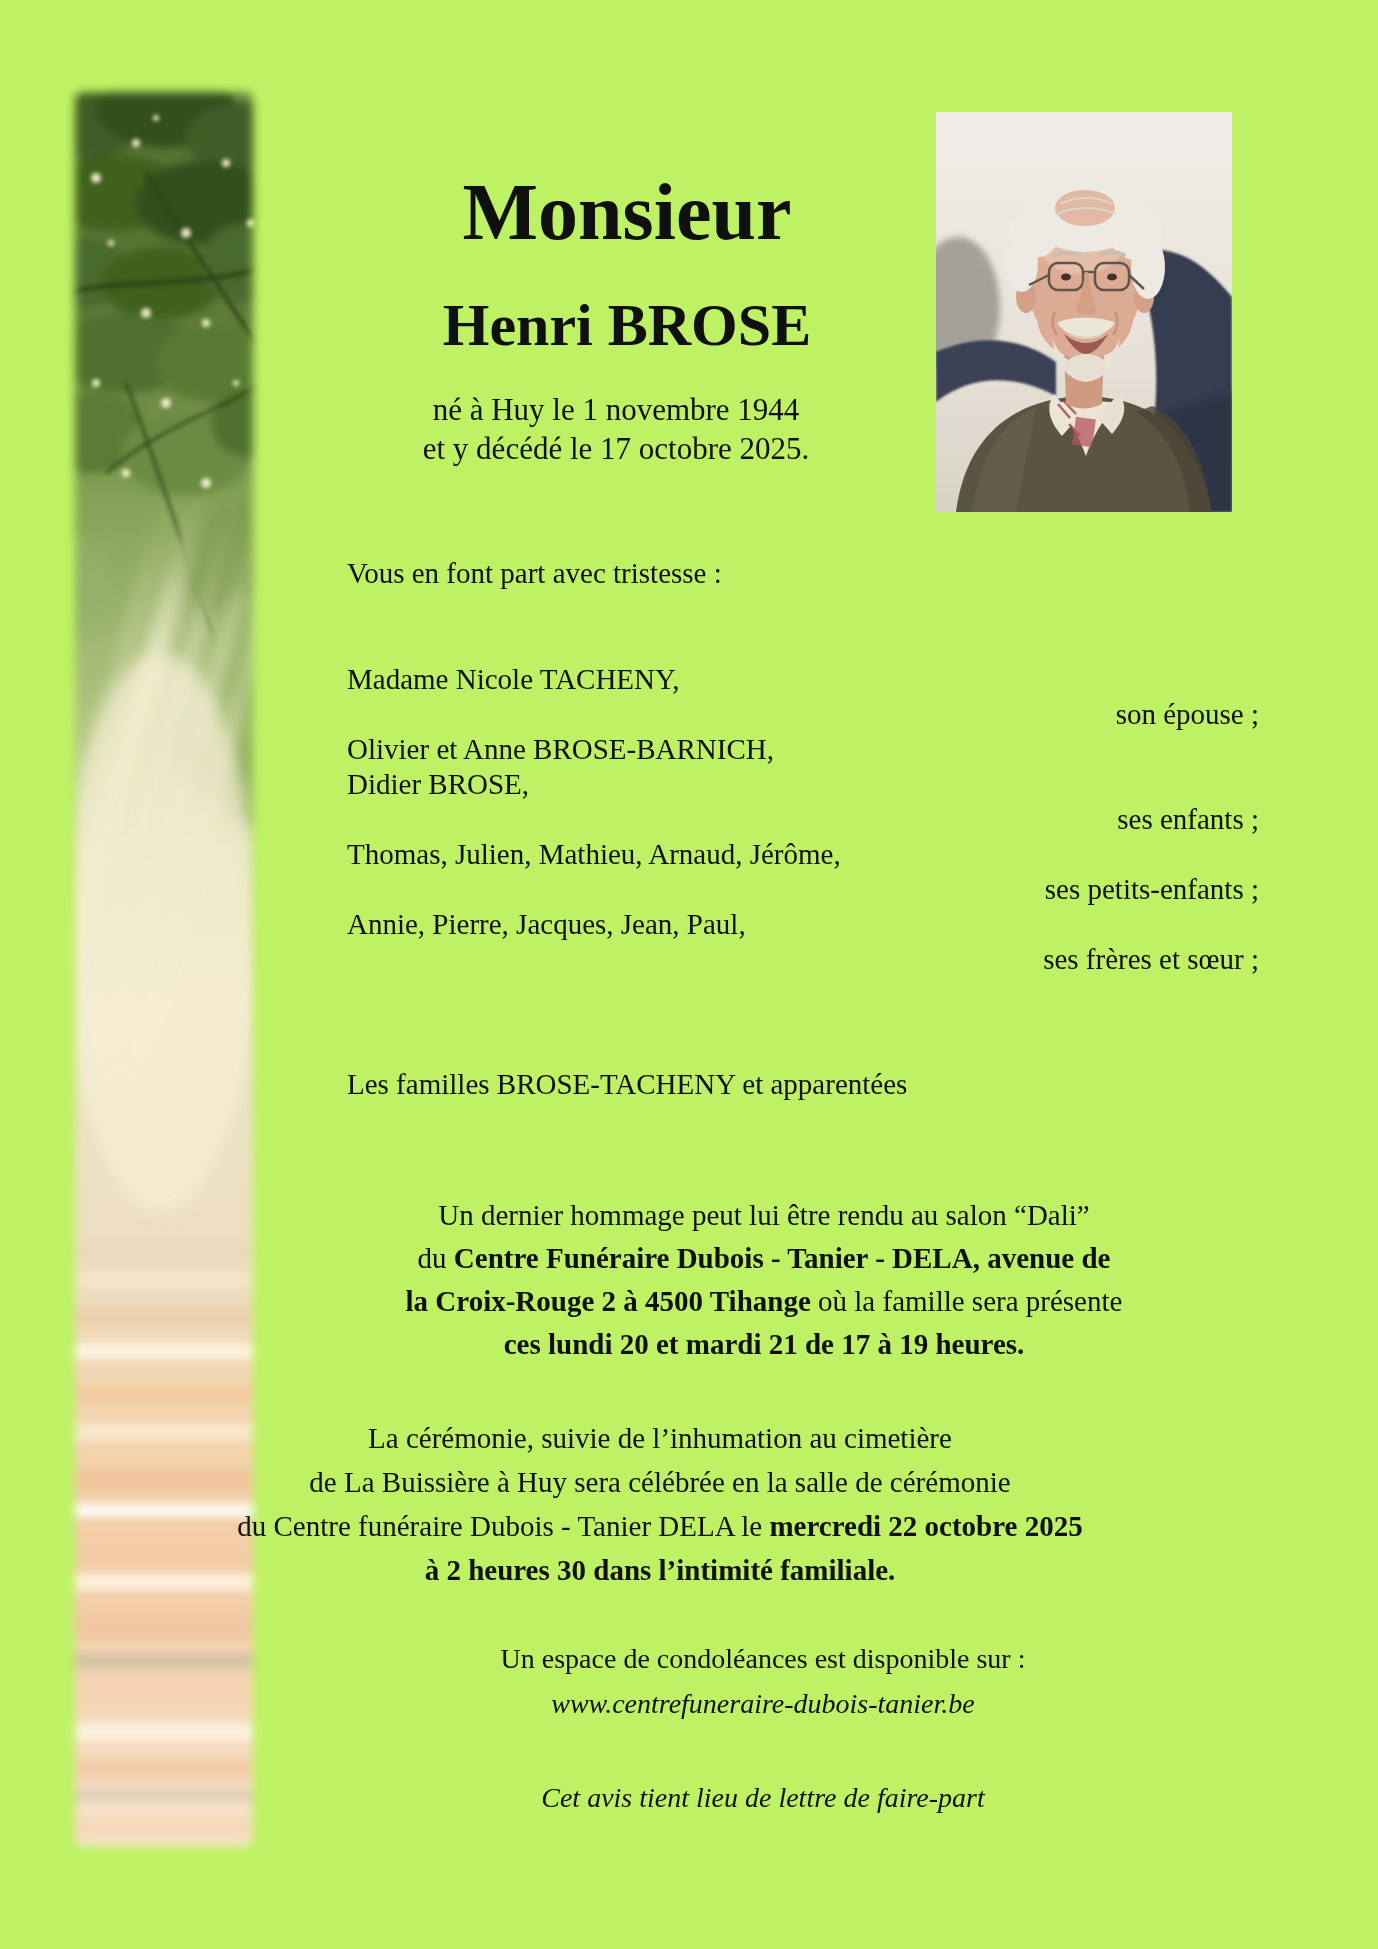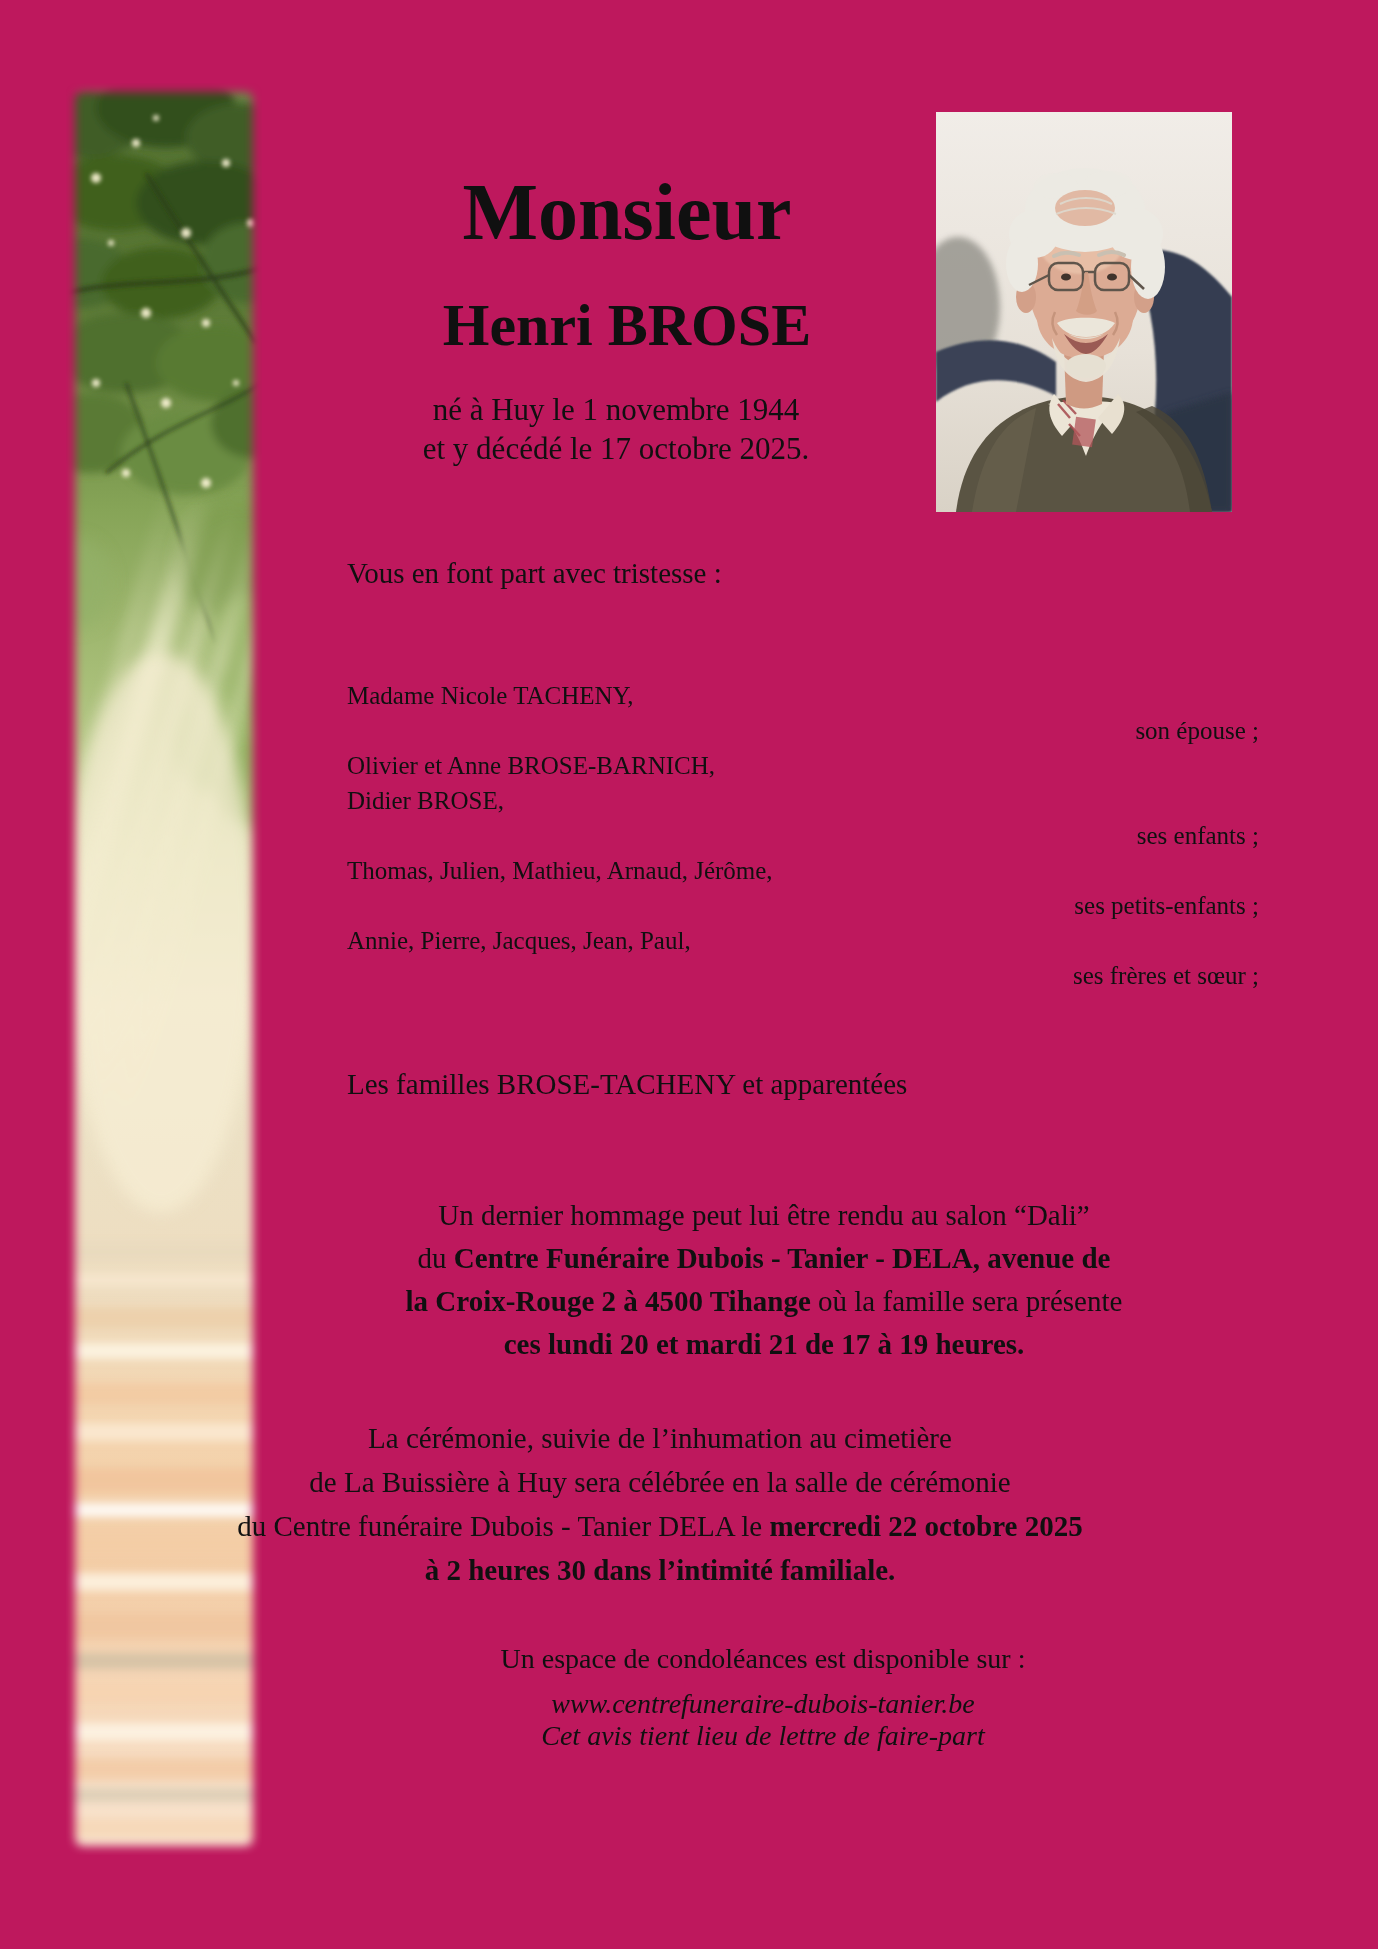--- a/index.html
+++ b/index.html
@@ -1,47 +1,47 @@
 <!DOCTYPE html>
 <html><head>
 <meta charset="utf-8">
 <style>
   html,body{margin:0;padding:0;background:#ffffff;}
   .page{
-    position:relative;width:1378px;height:1949px;background:#be185d;
+    position:relative;width:1378px;height:1949px;background:#bef264;
     font-family:"Liberation Serif","DejaVu Serif",serif;color:#101010;overflow:hidden;
   }
   .b{font-weight:700;}
   .i{font-style:italic;}
 
   .strip{position:absolute;left:66px;top:83px;width:196px;height:1772px;}
   .photo{position:absolute;left:936px;top:112px;width:296px;height:400px;}
 
   .civility{position:absolute;left:277px;top:172px;width:700px;margin:0;
             text-align:center;font-size:80px;font-weight:700;line-height:1;}
   .deceased-name{position:absolute;left:277px;top:295px;width:700px;margin:0;
             text-align:center;font-size:60px;font-weight:700;line-height:1;}
   .birth-block{position:absolute;left:266px;top:390px;width:700px;
             text-align:center;font-size:31px;line-height:39px;}
 
   .announce{position:absolute;left:347px;top:557px;font-size:29px;}
 
-  .family{position:absolute;left:347px;top:678px;width:912px;font-size:25px;line-height:35px;}
+  .family{position:absolute;left:347px;top:662px;width:912px;font-size:29px;line-height:35px;}
   .family .fl{text-align:left;}
   .family .fr{text-align:right;}
 
   .families-line{position:absolute;left:347px;top:1068px;font-size:29px;font-family:Liberation Serif, serif;}
 
   .para{position:absolute;width:900px;text-align:center;font-size:29px;}
   .para1{left:314px;top:1194px;line-height:43px;}
   .para2{left:210px;top:1416px;line-height:44px;}
 
   .condolences{position:absolute;left:313px;top:1636px;width:900px;
             text-align:center;font-size:28px;line-height:45px;}
-  .footer-note{position:absolute;left:313px;top:1720px;width:900px;
+  .footer-note{position:absolute;left:313px;top:1782px;width:900px;
             text-align:center;font-size:28px;}
 </style>
 </head>
 <body>
 
 <div class="page">
 
   <svg class="strip" viewBox="0 0 196 1772" aria-hidden="true">
     <defs>
       <linearGradient id="stripBase" x1="0" y1="0" x2="0" y2="1">

